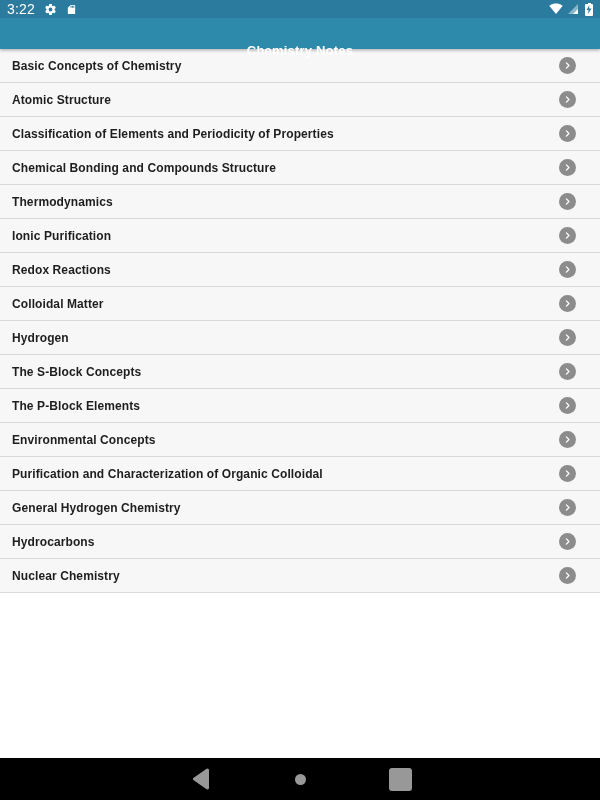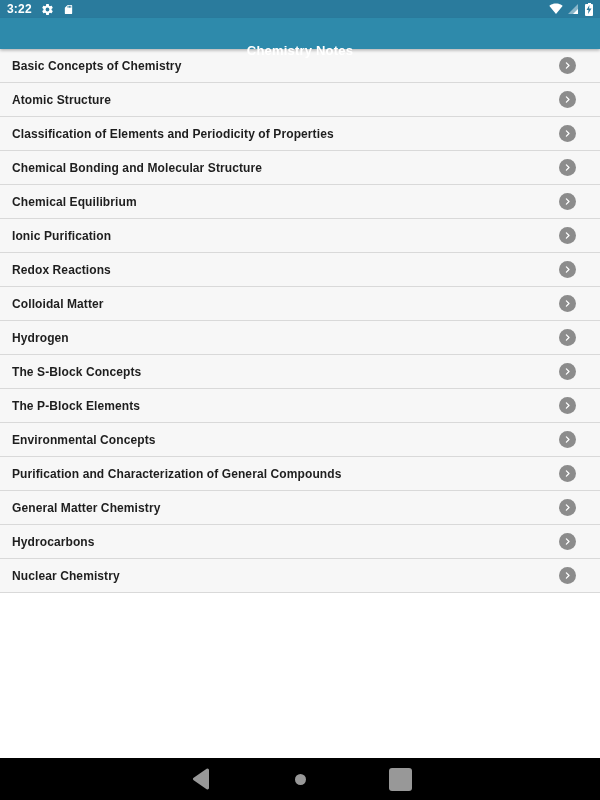--- a/index.html
+++ b/index.html
@@ -12,21 +12,21 @@
     -webkit-font-smoothing: antialiased;
   }
   
   .status-bar {
     height: 18px; flex: 0 0 18px;
     background: var(--status-bar-bg, #2a7b9d);
     display: flex; align-items: center;
     padding: 0 7px; gap: 9px;
     color: #ffffff;
   }
-  .status-time { font-size: 12px; font-weight: bold; letter-spacing: .2px; }
+  .status-time { font-size: 14px; font-weight: normal; letter-spacing: .2px; }
   .sb-icon { display: flex; align-items: center; }
   .status-right { margin-left: auto; display: flex; align-items: center; gap: 4px; }
   
   .battery { position: relative; width: 8px; height: 13px; margin-left: 2px; }
   .battery .tip { position: absolute; top: 0; left: 2.5px; width: 3px; height: 1.5px; background: #fff; }
   .battery .bod { position: absolute; top: 1.5px; left: 0; width: 8px; height: 11.5px; background: #fff; border-radius: 1px;
                   display:flex; align-items:center; justify-content:center; }
   
   .app-header {
     height: 31px; flex: 0 0 31px;
@@ -134,29 +134,29 @@
   </div>
   <div class="row">
     <span class="row-label">Classification of Elements and Periodicity of Properties</span>
     <span class="chev">
         <svg width="9" height="9" viewBox="0 0 24 24">
           <path d="M9 5l7 7-7 7" stroke="#ffffff" stroke-width="3.4" fill="none" stroke-linecap="round" stroke-linejoin="round"></path>
         </svg>
       </span>
   </div>
   <div class="row">
-    <span class="row-label">Chemical Bonding and Molecular Structure</span>
-    <span class="chev">
-        <svg width="9" height="9" viewBox="0 0 24 24">
-          <path d="M9 5l7 7-7 7" stroke="#ffffff" stroke-width="3.4" fill="none" stroke-linecap="round" stroke-linejoin="round"></path>
-        </svg>
-      </span>
-  </div>
-  <div class="row">
-    <span class="row-label">Chemical Equilibrium</span>
+    <span class="row-label">Chemical Bonding and Compounds Structure</span>
+    <span class="chev">
+        <svg width="9" height="9" viewBox="0 0 24 24">
+          <path d="M9 5l7 7-7 7" stroke="#ffffff" stroke-width="3.4" fill="none" stroke-linecap="round" stroke-linejoin="round"></path>
+        </svg>
+      </span>
+  </div>
+  <div class="row">
+    <span class="row-label">Thermodynamics</span>
     <span class="chev">
         <svg width="9" height="9" viewBox="0 0 24 24">
           <path d="M9 5l7 7-7 7" stroke="#ffffff" stroke-width="3.4" fill="none" stroke-linecap="round" stroke-linejoin="round"></path>
         </svg>
       </span>
   </div>
   <div class="row">
     <span class="row-label">Ionic Purification</span>
     <span class="chev">
         <svg width="9" height="9" viewBox="0 0 24 24">
@@ -206,29 +206,29 @@
   </div>
   <div class="row">
     <span class="row-label">Environmental Concepts</span>
     <span class="chev">
         <svg width="9" height="9" viewBox="0 0 24 24">
           <path d="M9 5l7 7-7 7" stroke="#ffffff" stroke-width="3.4" fill="none" stroke-linecap="round" stroke-linejoin="round"></path>
         </svg>
       </span>
   </div>
   <div class="row">
-    <span class="row-label">Purification and Characterization of General Compounds</span>
-    <span class="chev">
-        <svg width="9" height="9" viewBox="0 0 24 24">
-          <path d="M9 5l7 7-7 7" stroke="#ffffff" stroke-width="3.4" fill="none" stroke-linecap="round" stroke-linejoin="round"></path>
-        </svg>
-      </span>
-  </div>
-  <div class="row">
-    <span class="row-label">General Matter Chemistry</span>
+    <span class="row-label">Purification and Characterization of Organic Colloidal</span>
+    <span class="chev">
+        <svg width="9" height="9" viewBox="0 0 24 24">
+          <path d="M9 5l7 7-7 7" stroke="#ffffff" stroke-width="3.4" fill="none" stroke-linecap="round" stroke-linejoin="round"></path>
+        </svg>
+      </span>
+  </div>
+  <div class="row">
+    <span class="row-label">General Hydrogen Chemistry</span>
     <span class="chev">
         <svg width="9" height="9" viewBox="0 0 24 24">
           <path d="M9 5l7 7-7 7" stroke="#ffffff" stroke-width="3.4" fill="none" stroke-linecap="round" stroke-linejoin="round"></path>
         </svg>
       </span>
   </div>
   <div class="row">
     <span class="row-label">Hydrocarbons</span>
     <span class="chev">
         <svg width="9" height="9" viewBox="0 0 24 24">

